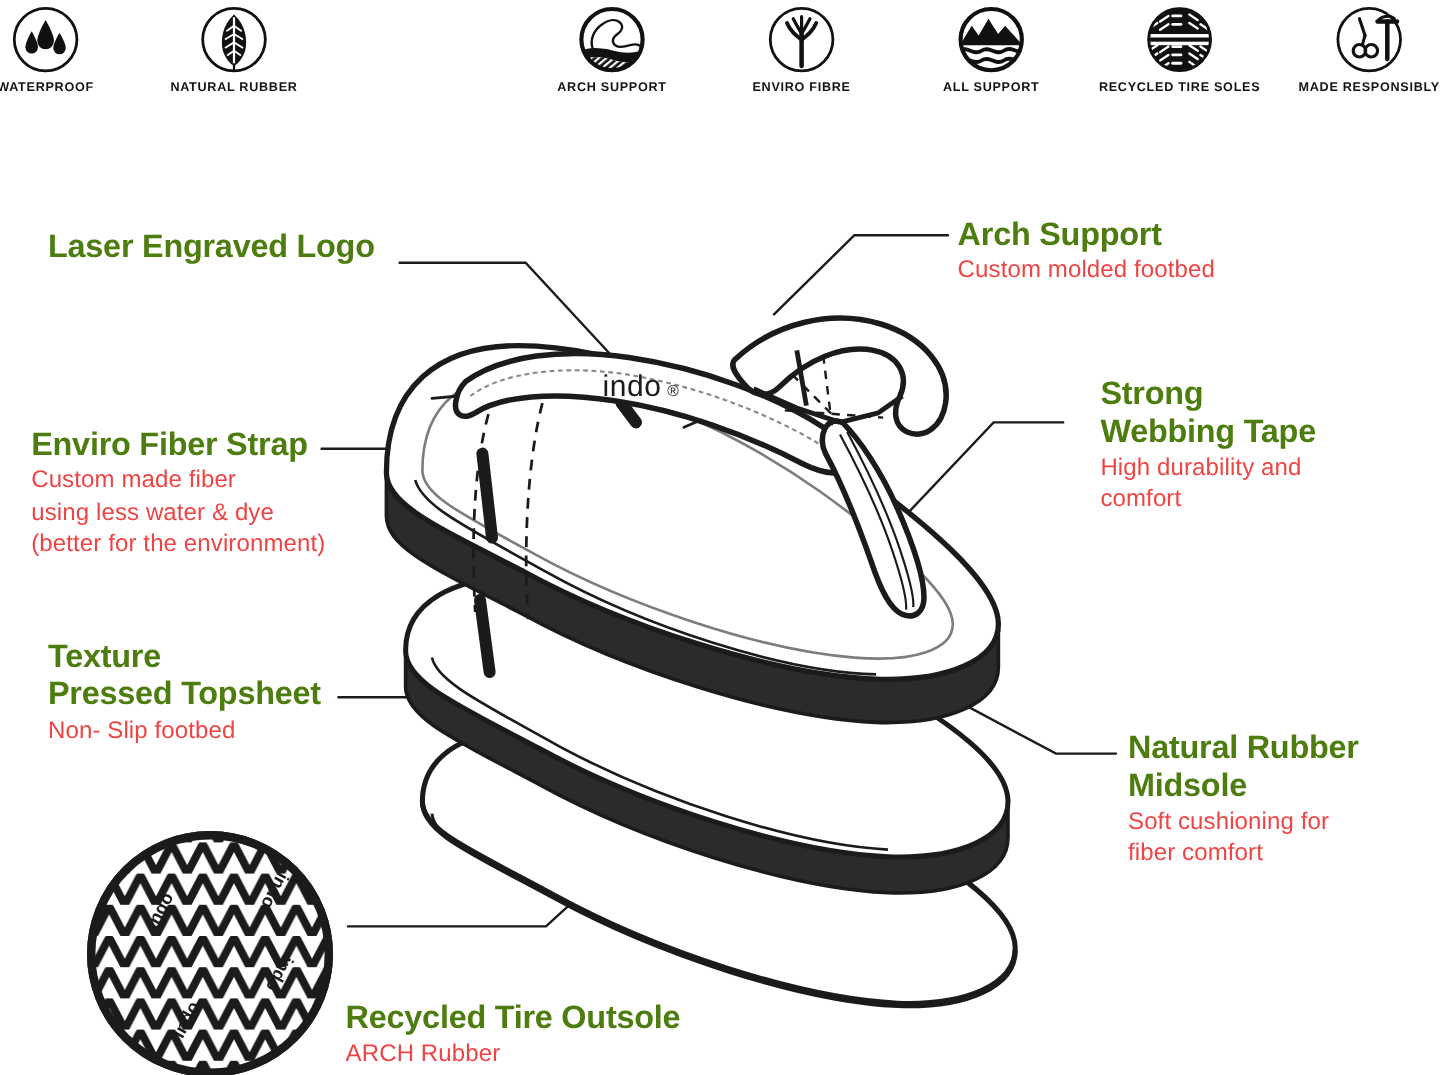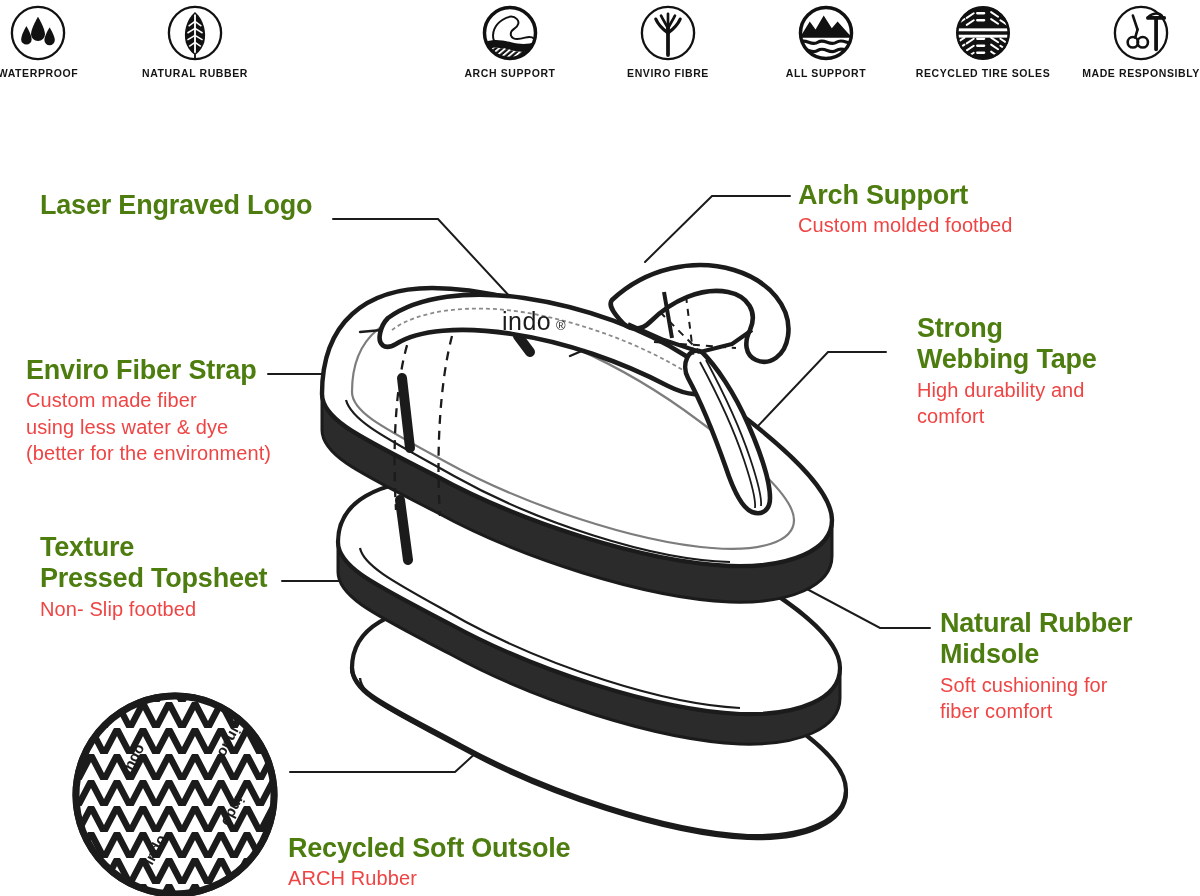--- a/index.html
+++ b/index.html
@@ -449,17 +449,17 @@
   </div>
 
   <div class="ann" id="a-rubber">
     <div class="ann-title">Natural Rubber
 Midsole</div>
     <div class="ann-sub">Soft cushioning for
 fiber comfort</div>
   </div>
 
   <div class="ann" id="a-outsole">
-    <div class="ann-title">Recycled Soft Outsole</div>
+    <div class="ann-title">Recycled Tire Outsole</div>
     <div class="ann-sub">ARCH Rubber</div>
   </div>
 
 </div>
 
 </body></html>

